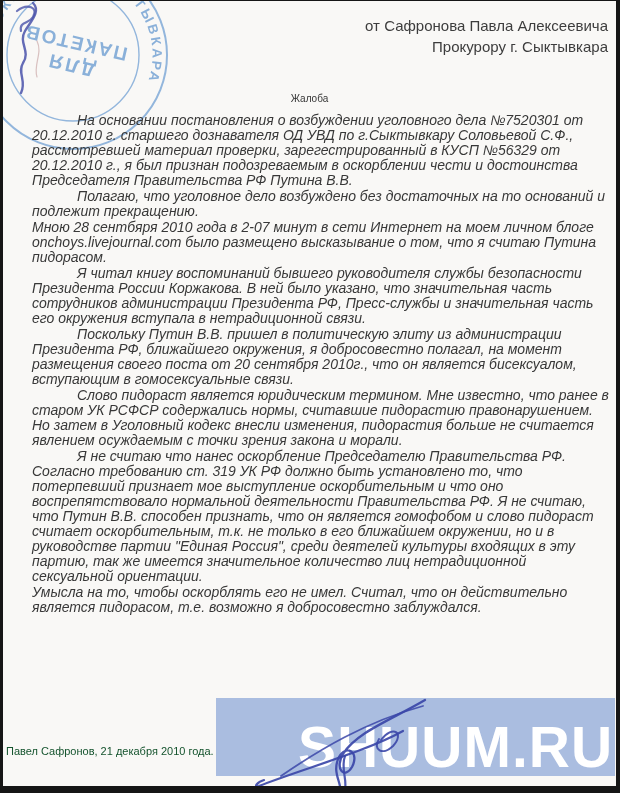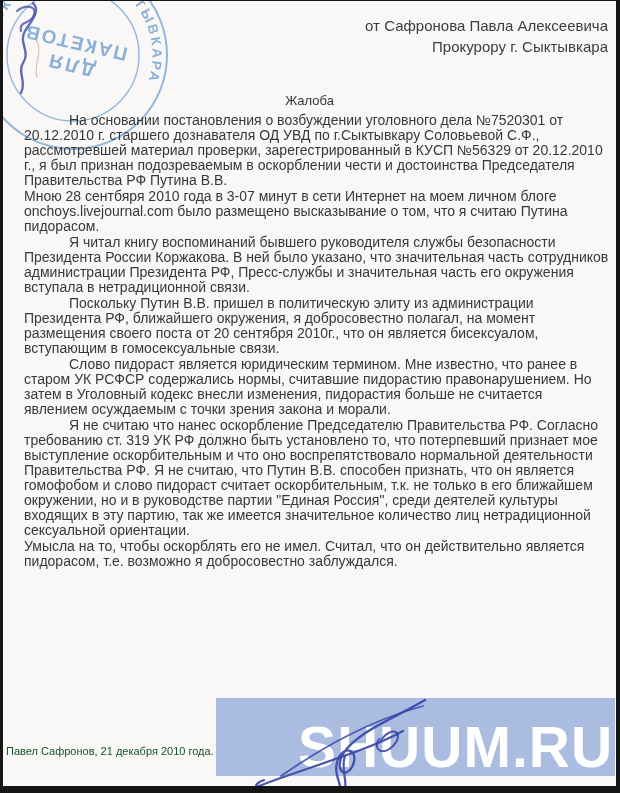--- a/index.html
+++ b/index.html
@@ -2,23 +2,23 @@
 <html><head>
 <meta charset="utf-8">
 <style>
   html,body{margin:0;padding:0;}
   .scan{position:relative;width:620px;height:793px;background:#161616;overflow:hidden;
         font-family:"Liberation Sans", sans-serif;}
   .paper{position:absolute;left:3px;top:1px;right:4px;bottom:7px;background:#f9f8f6;overflow:hidden;}
   
   .header{position:absolute;top:14px;right:8px;text-align:right;font-size:15px;line-height:21px;color:#3d3d3d;}
   
-  .title{position:absolute;top:92px;left:0;width:100%;text-align:center;font-size:13px;color:#363636;}
+  .title{position:absolute;top:92px;left:0;width:100%;text-align:center;font-size:10px;color:#363636;}
   .body{position:absolute;top:112px;left:13px;width:593px;font-size:14px;line-height:15px;color:#383838;}
-  .body p{margin:0 0 1px 8px;}
+  .body p{margin:0 0 1px 16px;font-style:italic;}
   .body p.ind{text-indent:45px;}
   .dateline{position:absolute;top:744px;left:3px;font-size:11px;color:#14532d;}
   
   .stamp{position:absolute;left:-34px;top:-50px;width:212px;height:212px;opacity:.8;}
   .stamp text{fill:#6f9fd2;}
   .stamp circle{stroke:#7aa6d6;fill:none;}
   .scribble{position:absolute;left:0;top:0;width:120px;height:110px;}
   
   .wm-band{position:absolute;left:213px;top:697px;width:399px;height:78px;
            background:#aec3e9;mix-blend-mode:multiply;}
@@ -58,21 +58,22 @@
 
     <div class="header">
       <div>от Сафронова Павла Алексеевича</div>
       <div>Прокурору г. Сыктывкара</div>
     </div>
 
     <div class="title">Жалоба</div>
 
     <div class="body">
       <p class="ind">На основании постановления о возбуждении уголовного дела №7520301 от 20.12.2010 г. старшего дознавателя ОД УВД по г.Сыктывкару Соловьевой С.Ф., рассмотревшей материал проверки, зарегестрированный в КУСП №56329 от 20.12.2010 г., я был признан подозреваемым в оскорблении чести и достоинства Председателя Правительства РФ Путина В.В.</p>
-      <p>Мною 28 сентбяря 2010 года в 3-07 минут в сети Интернет на моем личном блоге onchoys.livejournal.com было размещено высказывание о том, что я считаю Путина пидорасом.</p>
+      <p class="ind">Полагаю, что уголовное дело возбуждено без достаточных на то оснований и подлежит прекращению.</p>
+      <p>Мною 28 сентбяря 2010 года в 2-07 минут в сети Интернет на моем личном блоге onchoys.livejournal.com было размещено высказывание о том, что я считаю Путина пидорасом.</p>
       <p class="ind">Я читал книгу воспоминаний бывшего руководителя службы безопасности Президента России Коржакова. В ней было указано, что значительная часть сотрудников администрации Президента РФ, Пресс-службы и значительная часть его окружения вступала в нетрадиционной связи.</p>
       <p class="ind">Поскольку Путин В.В. пришел в политическую элиту из администрации Президента РФ, ближайшего окружения, я добросовестно полагал, на момент размещения своего поста от 20 сентября 2010г., что он является бисексуалом, вступающим в гомосексуальные связи.</p>
       <p class="ind">Слово пидораст является юридическим термином. Мне известно, что ранее в старом УК РСФСР содержались нормы, считавшие пидорастию правонарушением. Но затем в Уголовный кодекс внесли изменения, пидорастия больше не считается явлением осуждаемым с точки зрения закона и морали.</p>
       <p class="ind">Я не считаю что нанес оскорбление Председателю Правительства РФ. Согласно требованию ст. 319 УК РФ должно быть установлено то, что потерпевший признает мое выступление оскорбительным и что оно воспрепятствовало нормальной деятельности Правительства РФ. Я не считаю, что Путин В.В. способен признать, что он является гомофобом и слово пидораст считает оскорбительным, т.к. не только в его ближайшем окружении, но и в руководстве партии "Единая Россия", среди деятелей культуры входящих в эту партию, так же имеется значительное количество лиц нетрадиционной сексуальной ориентации.</p>
       <p>Умысла на то, чтобы оскорблять его не имел. Считал, что он действительно является пидорасом, т.е. возможно я добросовестно заблуждался.</p>
     </div>
 
     <div class="wm-band"></div>
     <div class="wm-text">SHUUM.RU</div>
 

